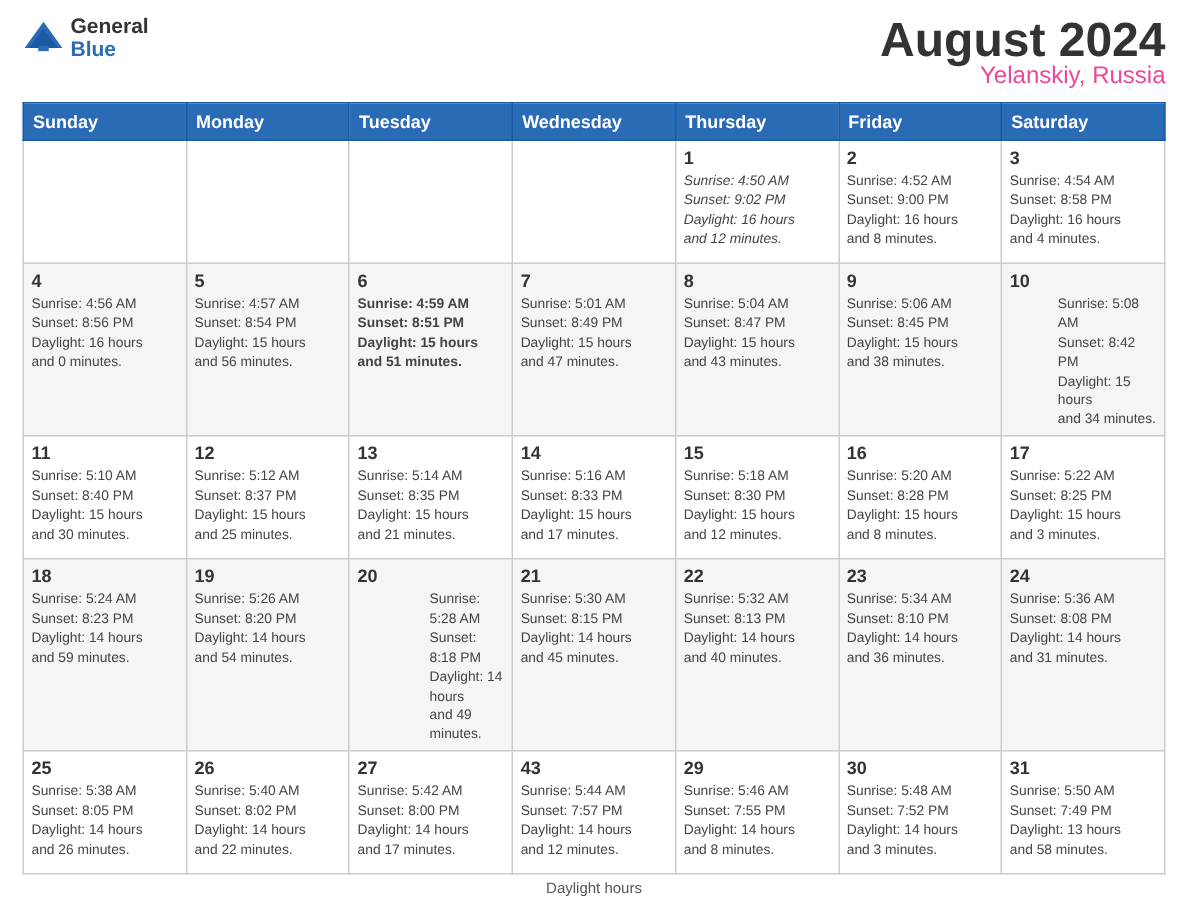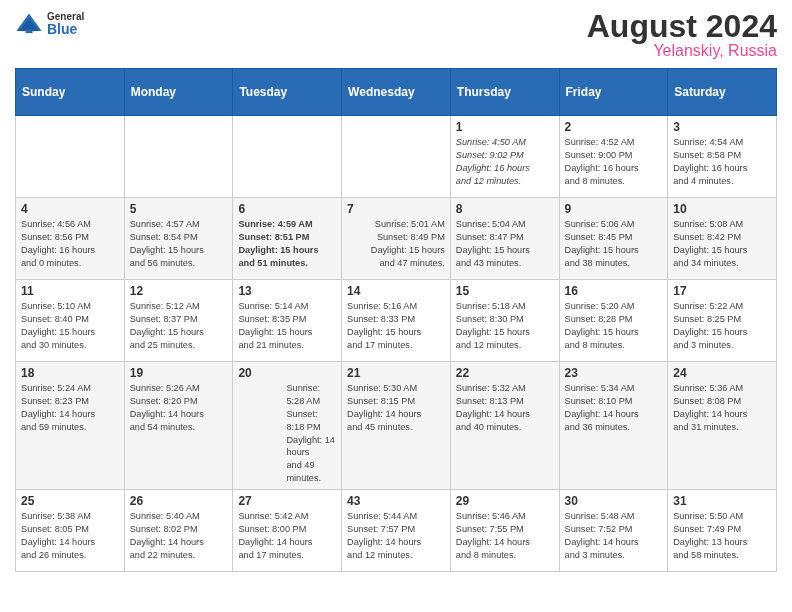--- a/index.html
+++ b/index.html
@@ -25,21 +25,21 @@
       display: flex;
       align-items: center;
       gap: 4px;
     }
     .logo-text {
       display: flex;
       flex-direction: column;
       line-height: 1.1;
     }
     .logo-general {
-      font-size: 10px;
+      font-size: 14px;
       font-weight: bold;
       color: #333;
     }
     .logo-blue {
       font-size: 14px;
       font-weight: bold;
       color: #2a6bb5;
     }
     .logo-icon {
       width: 28px;
@@ -61,21 +61,21 @@
     }
     .calendar {
       width: 100%;
       border-collapse: collapse;
       table-layout: fixed;
     }
     .calendar th {
       background-color: #2a6bb5;
       color: #fff;
       text-align: left;
-      padding: 16px 6px;
+      padding: 5px 6px;
       font-size: 12px;
       border: 1px solid #1a5aa0;
     }
     .calendar td {
       vertical-align: top;
       padding: 4px 5px;
       border: 1px solid #ccc;
       font-size: 9.5px;
       color: #333;
       background: #fff;
@@ -185,42 +185,42 @@
           </td>
           <td>
             <span class="day-num">6</span>
             <div class="day-info" style="white-space: pre-line; font-weight: bold;">Sunrise: 4:59 AM
 Sunset: 8:51 PM
 Daylight: 15 hours
 and 51 minutes.</div>
           </td>
           <td>
             <span class="day-num">7</span>
-            <div class="day-info" style="white-space: pre-line; text-align: right;">Sunrise: 5:01 AM
+            <div class="day-info" style="white-space: pre-line;">Sunrise: 5:01 AM
 Sunset: 8:49 PM
 Daylight: 15 hours
 and 47 minutes.</div>
           </td>
           <td>
             <span class="day-num">8</span>
             <div class="day-info" style="white-space: pre-line;">Sunrise: 5:04 AM
 Sunset: 8:47 PM
 Daylight: 15 hours
 and 43 minutes.</div>
           </td>
           <td>
             <span class="day-num">9</span>
             <div class="day-info" style="white-space: pre-line;">Sunrise: 5:06 AM
 Sunset: 8:45 PM
 Daylight: 15 hours
 and 38 minutes.</div>
           </td>
           <td>
             <span class="day-num">10</span>
-            <div class="day-info" style="white-space: pre-line;">Sunrise: 5:08 AM
+            <div class="day-info" style="white-space: pre-line; margin-left: 32px;">Sunrise: 5:08 AM
 Sunset: 8:42 PM
 Daylight: 15 hours
 and 34 minutes.</div>
           </td>
         </tr>
         <tr>
           <td>
             <span class="day-num">11</span>
             <div class="day-info" style="white-space: pre-line;">Sunrise: 5:10 AM
 Sunset: 8:40 PM
@@ -368,13 +368,16 @@
             <span class="day-num">31</span>
             <div class="day-info" style="white-space: pre-line;">Sunrise: 5:50 AM
 Sunset: 7:49 PM
 Daylight: 13 hours
 and 58 minutes.</div>
           </td>
         </tr>
       </tbody>
   </table>
 
+  <div class="footer-note">
+    <span>Daylight hours</span>
+  </div>
 </div>
 
 </body></html>

